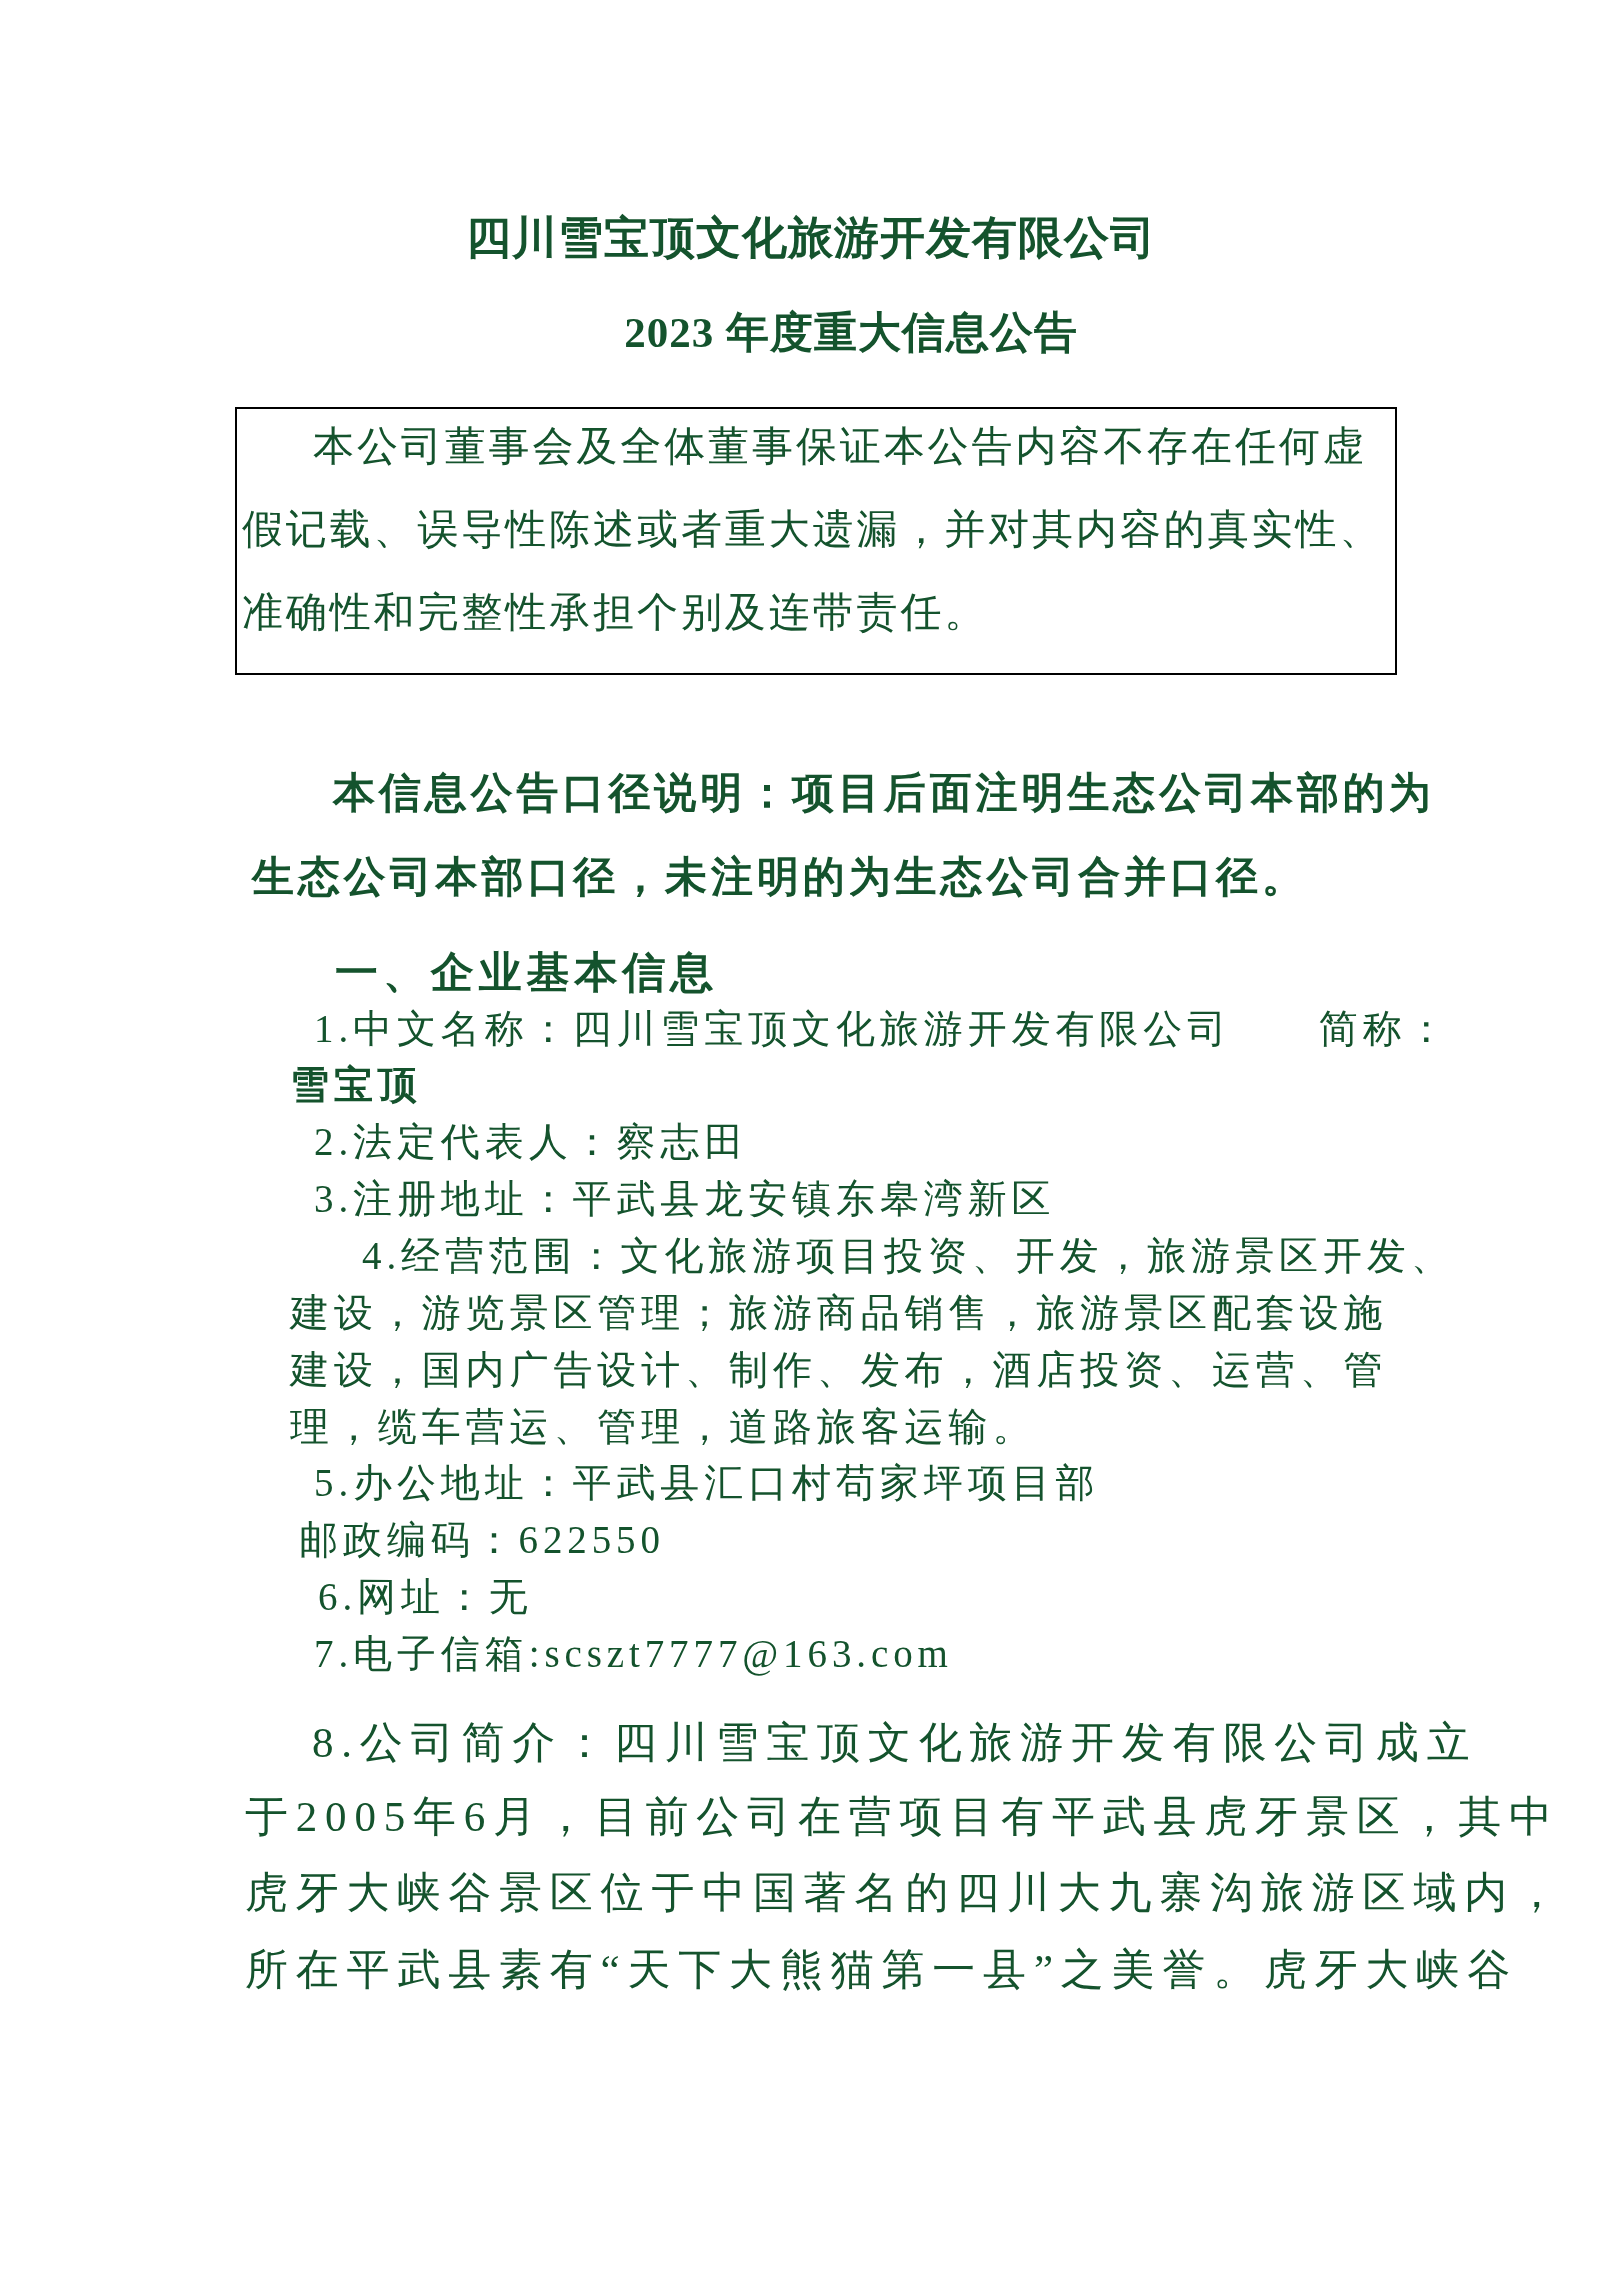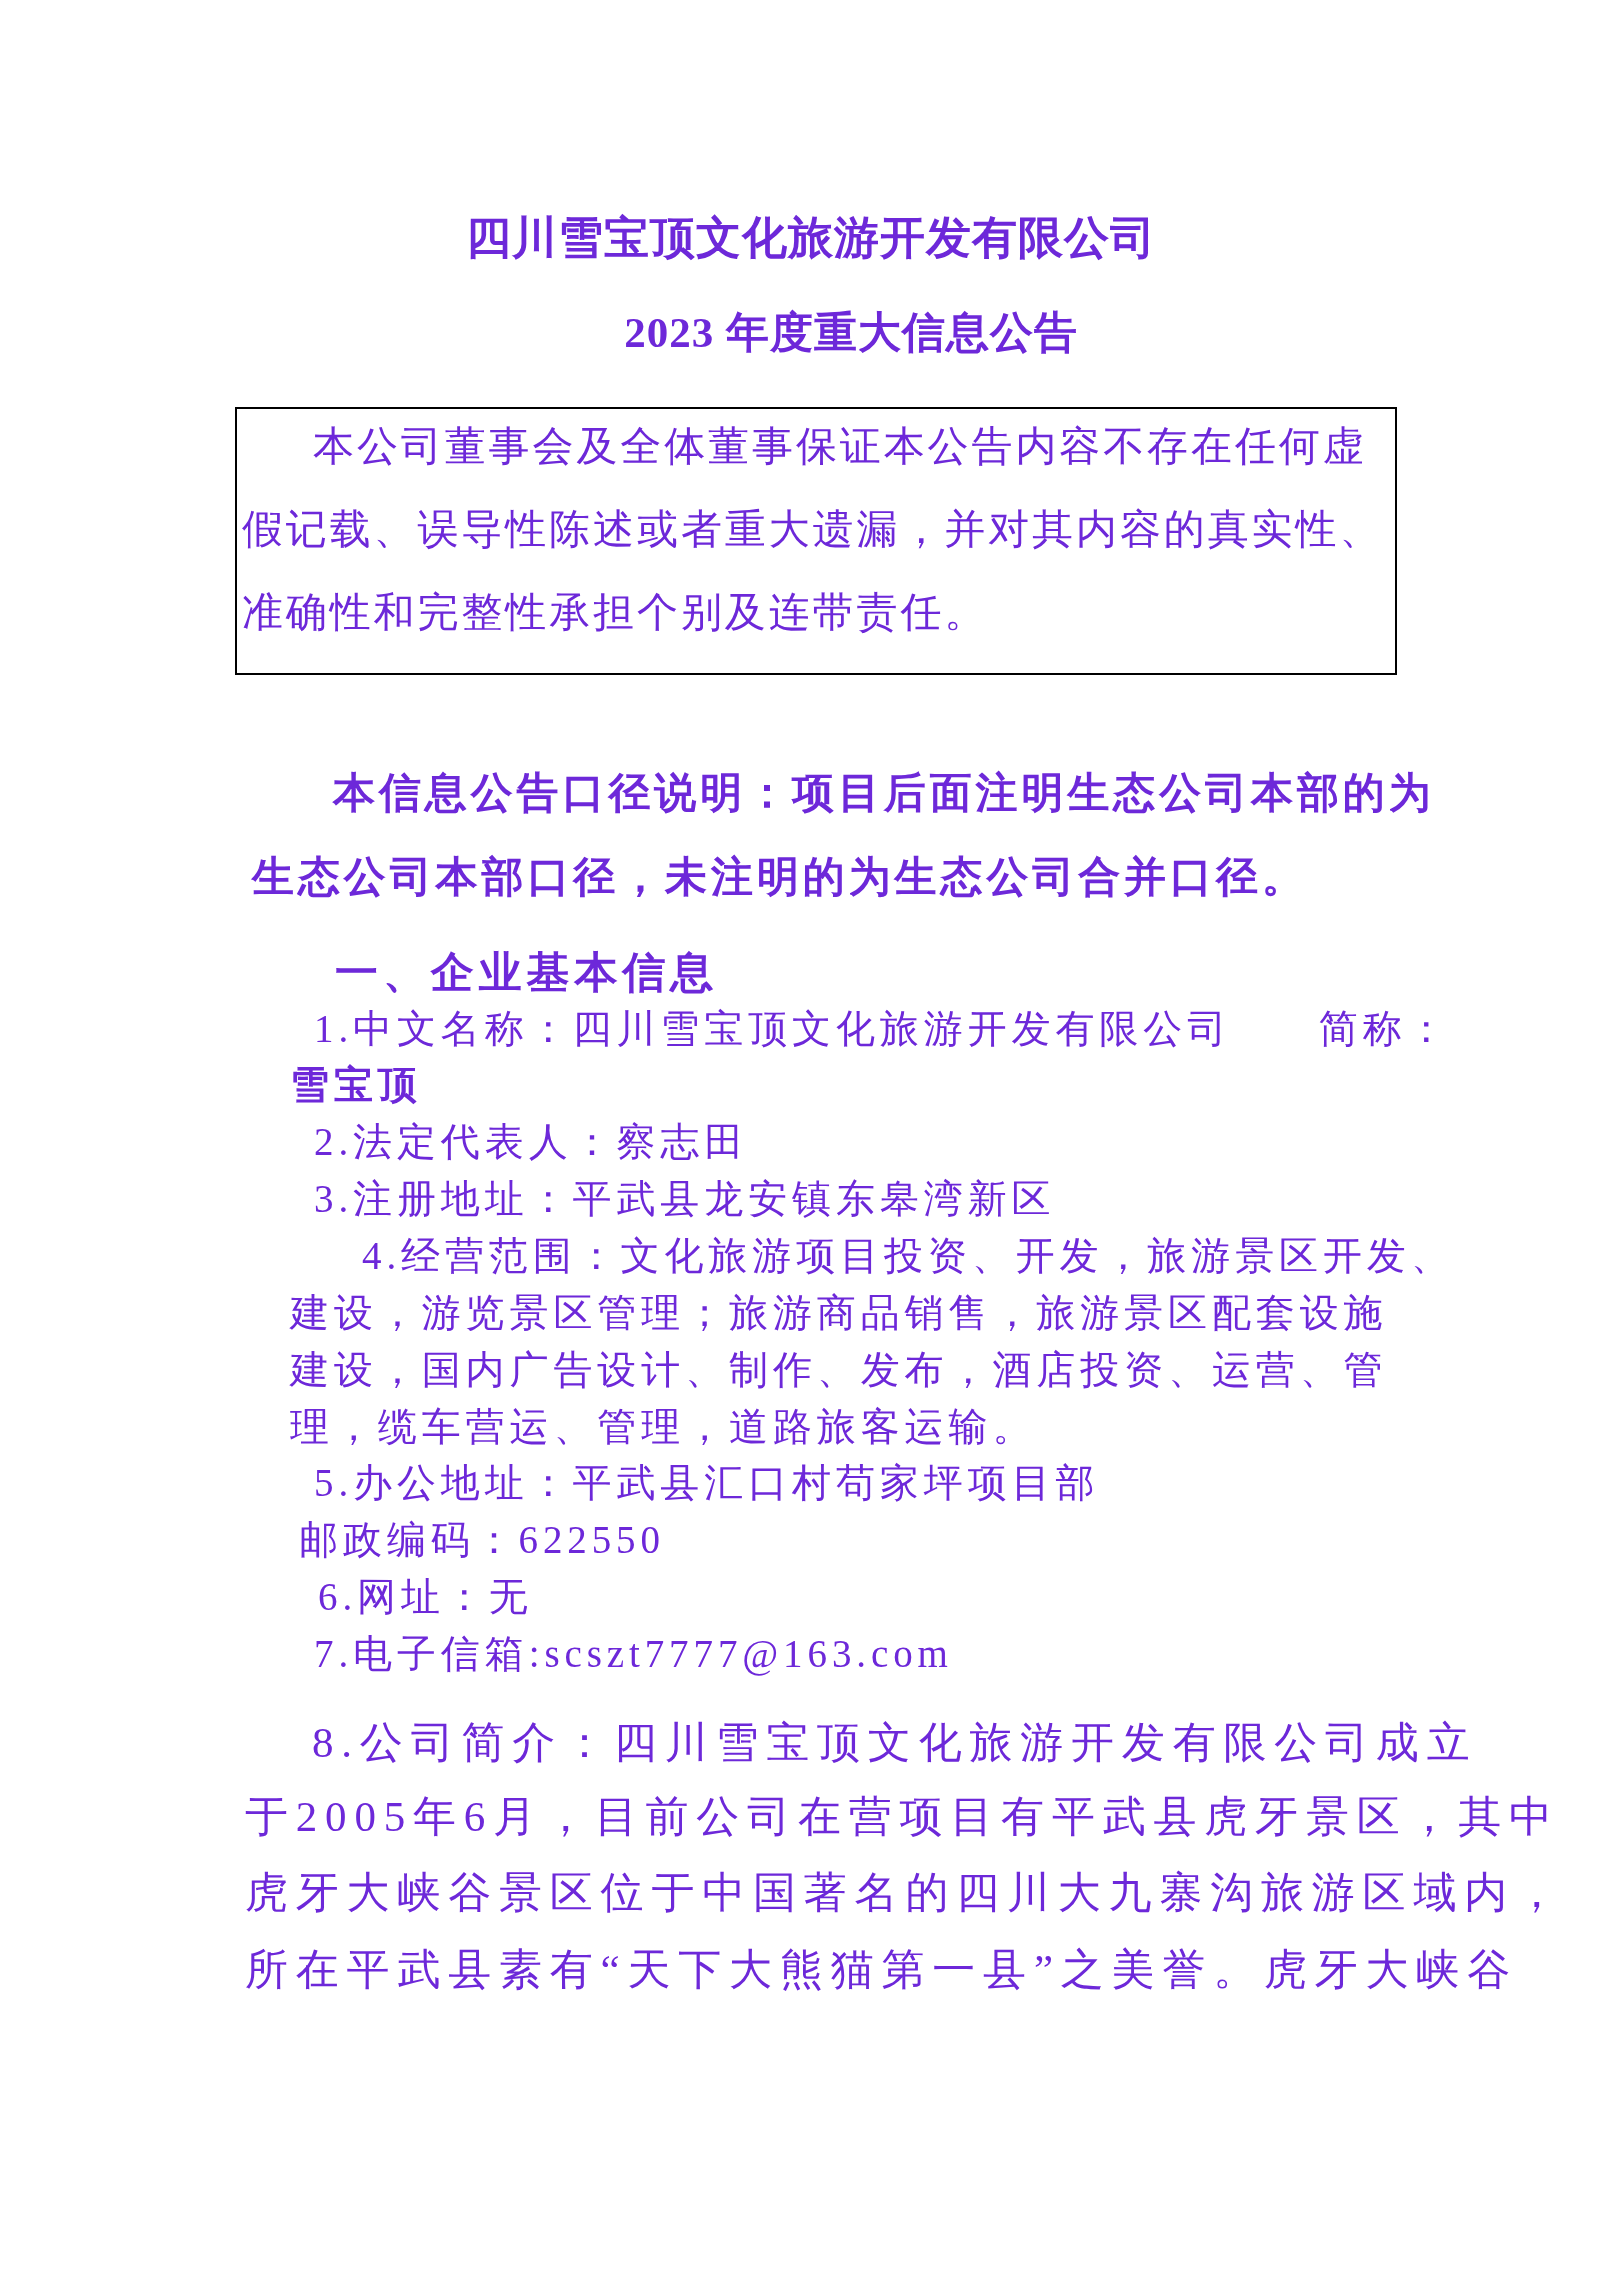--- a/index.html
+++ b/index.html
@@ -1,21 +1,21 @@
 <!DOCTYPE html>
 <html><head>
 <meta charset="utf-8">
 <style>
   html, body { margin: 0; padding: 0; background: #ffffff; }
   .page {
     position: relative;
     width: 1622px;
     height: 2293px;
     background: #ffffff;
-    color: #6d28d9;
+    color: #14532d;
     font-family: "Liberation Serif", "DejaVu Serif", serif;
     overflow: hidden;
   }
   .line {
     position: absolute;
     line-height: 1.15;
     white-space: nowrap;
   }
   .title {
     position: absolute;

